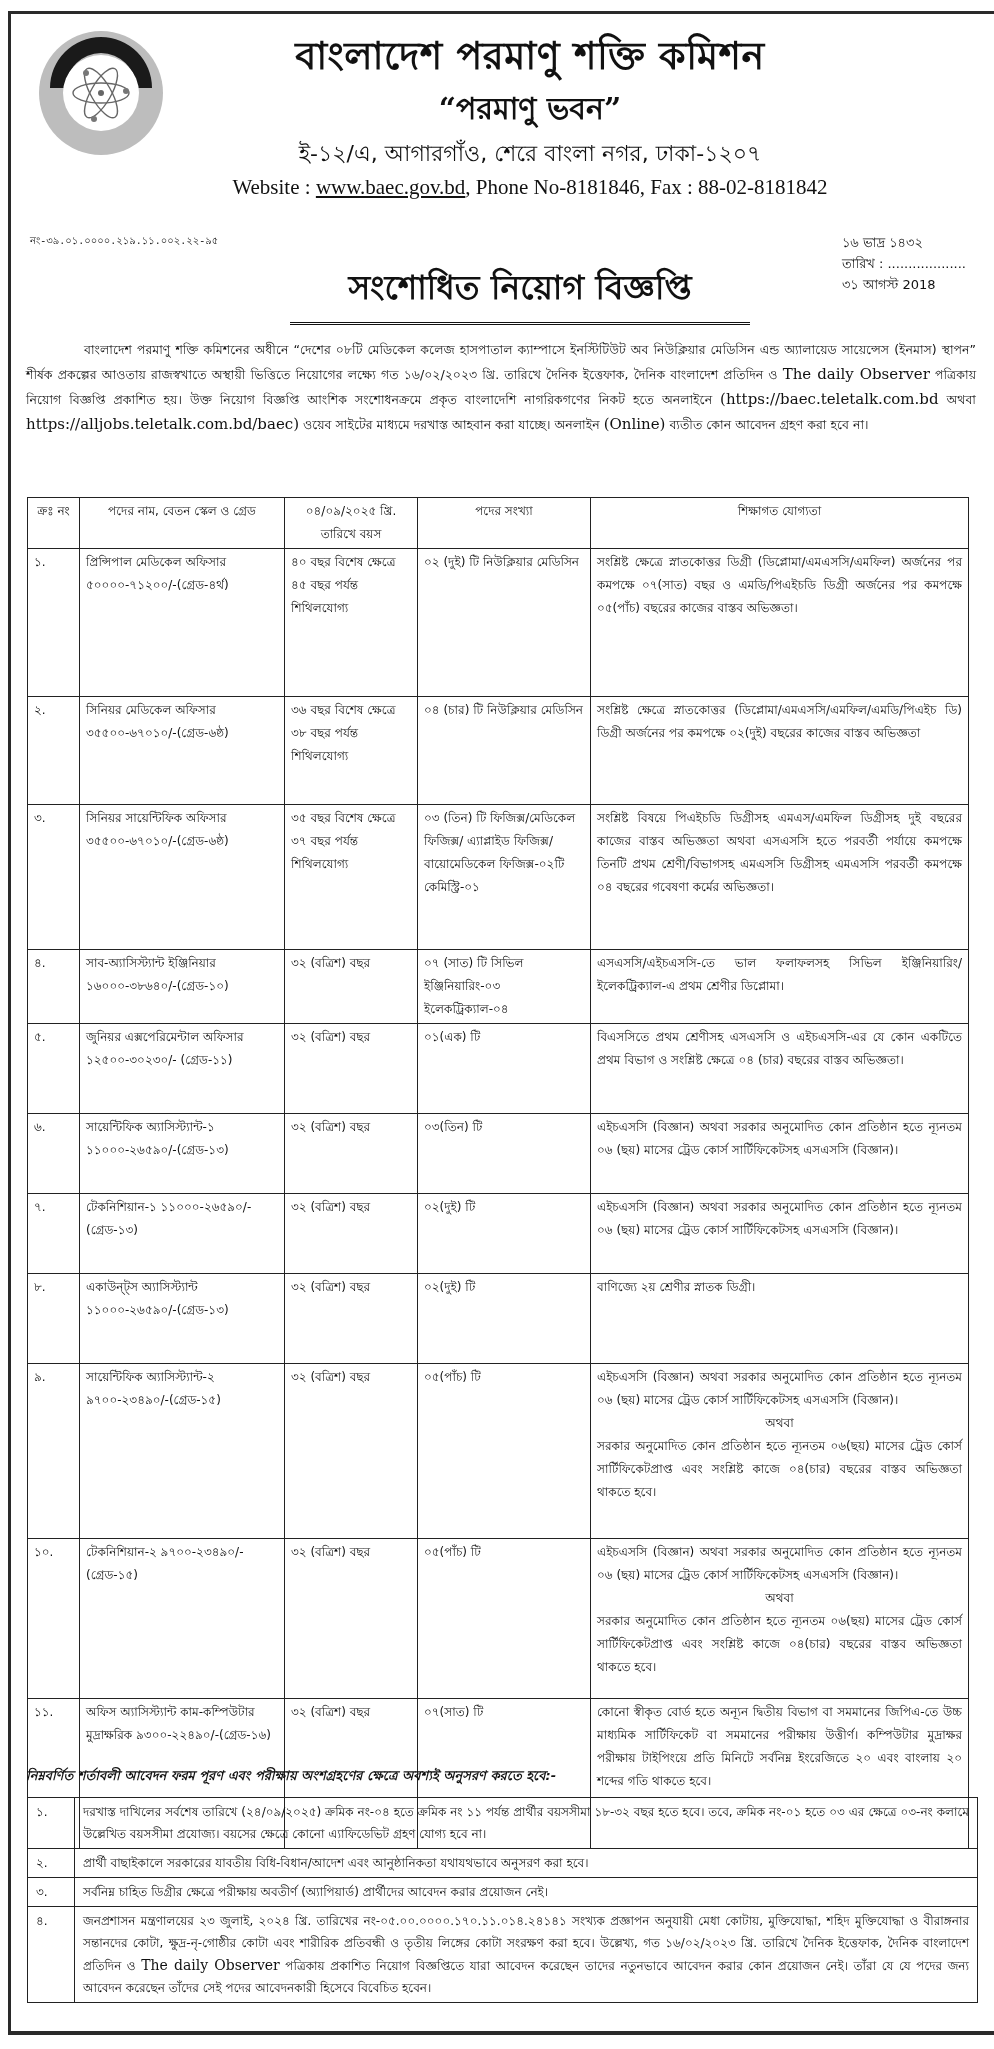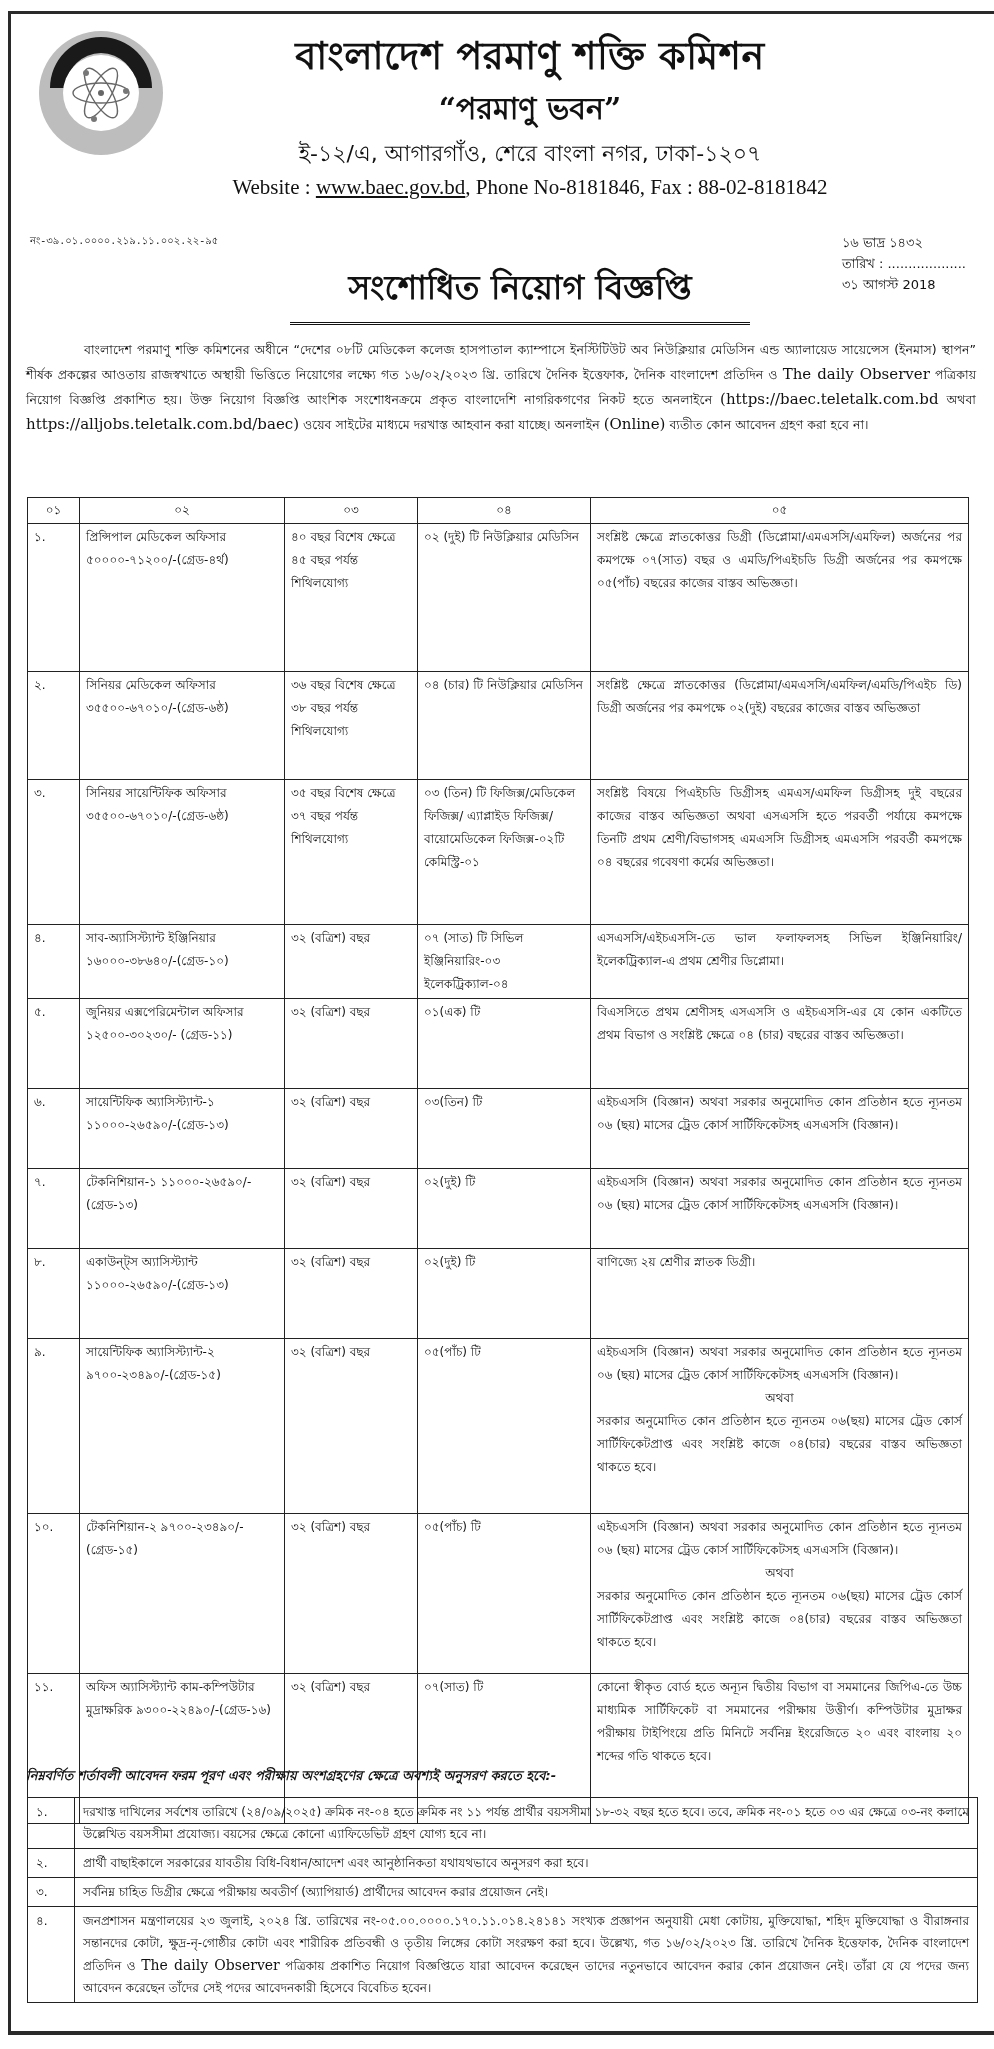--- a/index.html
+++ b/index.html
@@ -74,26 +74,26 @@
 
 <table class="main-table">
   <colgroup>
     <col style="width:52px">
       <col style="width:205px">
       <col style="width:133px">
       <col style="width:173px">
       <col>
   </colgroup>
   <thead>
-    <tr class="num-row">
-      <td>০১</td>
-      <td>০২</td>
-      <td>০৩</td>
-      <td>০৪</td>
-      <td>০৫</td>
+    <tr>
+      <th>ক্রঃ নং</th>
+      <th>পদের নাম, বেতন স্কেল ও গ্রেড</th>
+      <th>০৪/০৯/২০২৫ খ্রি. তারিখে বয়স</th>
+      <th>পদের সংখ্যা</th>
+      <th>শিক্ষাগত যোগ্যতা</th>
     </tr>
   </thead>
   <tbody id="rows">
       <tr style="height: 148px;">
         <td class="c"><span>১.</span></td>
         <td class="c"><span>প্রিন্সিপাল মেডিকেল অফিসার ৫০০০০-৭১২০০/-(গ্রেড-৪র্থ)</span></td>
         <td class="c"><span>৪০ বছর বিশেষ ক্ষেত্রে ৪৫ বছর পর্যন্ত শিথিলযোগ্য</span></td>
         <td class="c"><span>০২ (দুই) টি নিউক্লিয়ার মেডিসিন</span></td>
         <td class="q"><span>সংশ্লিষ্ট ক্ষেত্রে স্নাতকোত্তর ডিগ্রী (ডিপ্লোমা/এমএসসি/এমফিল) অর্জনের পর কমপক্ষে ০৭(সাত) বছর ও এমডি/পিএইচডি ডিগ্রী অর্জনের পর কমপক্ষে ০৫(পাঁচ) বছরের কাজের বাস্তব অভিজ্ঞতা।</span></td>
       </tr>

